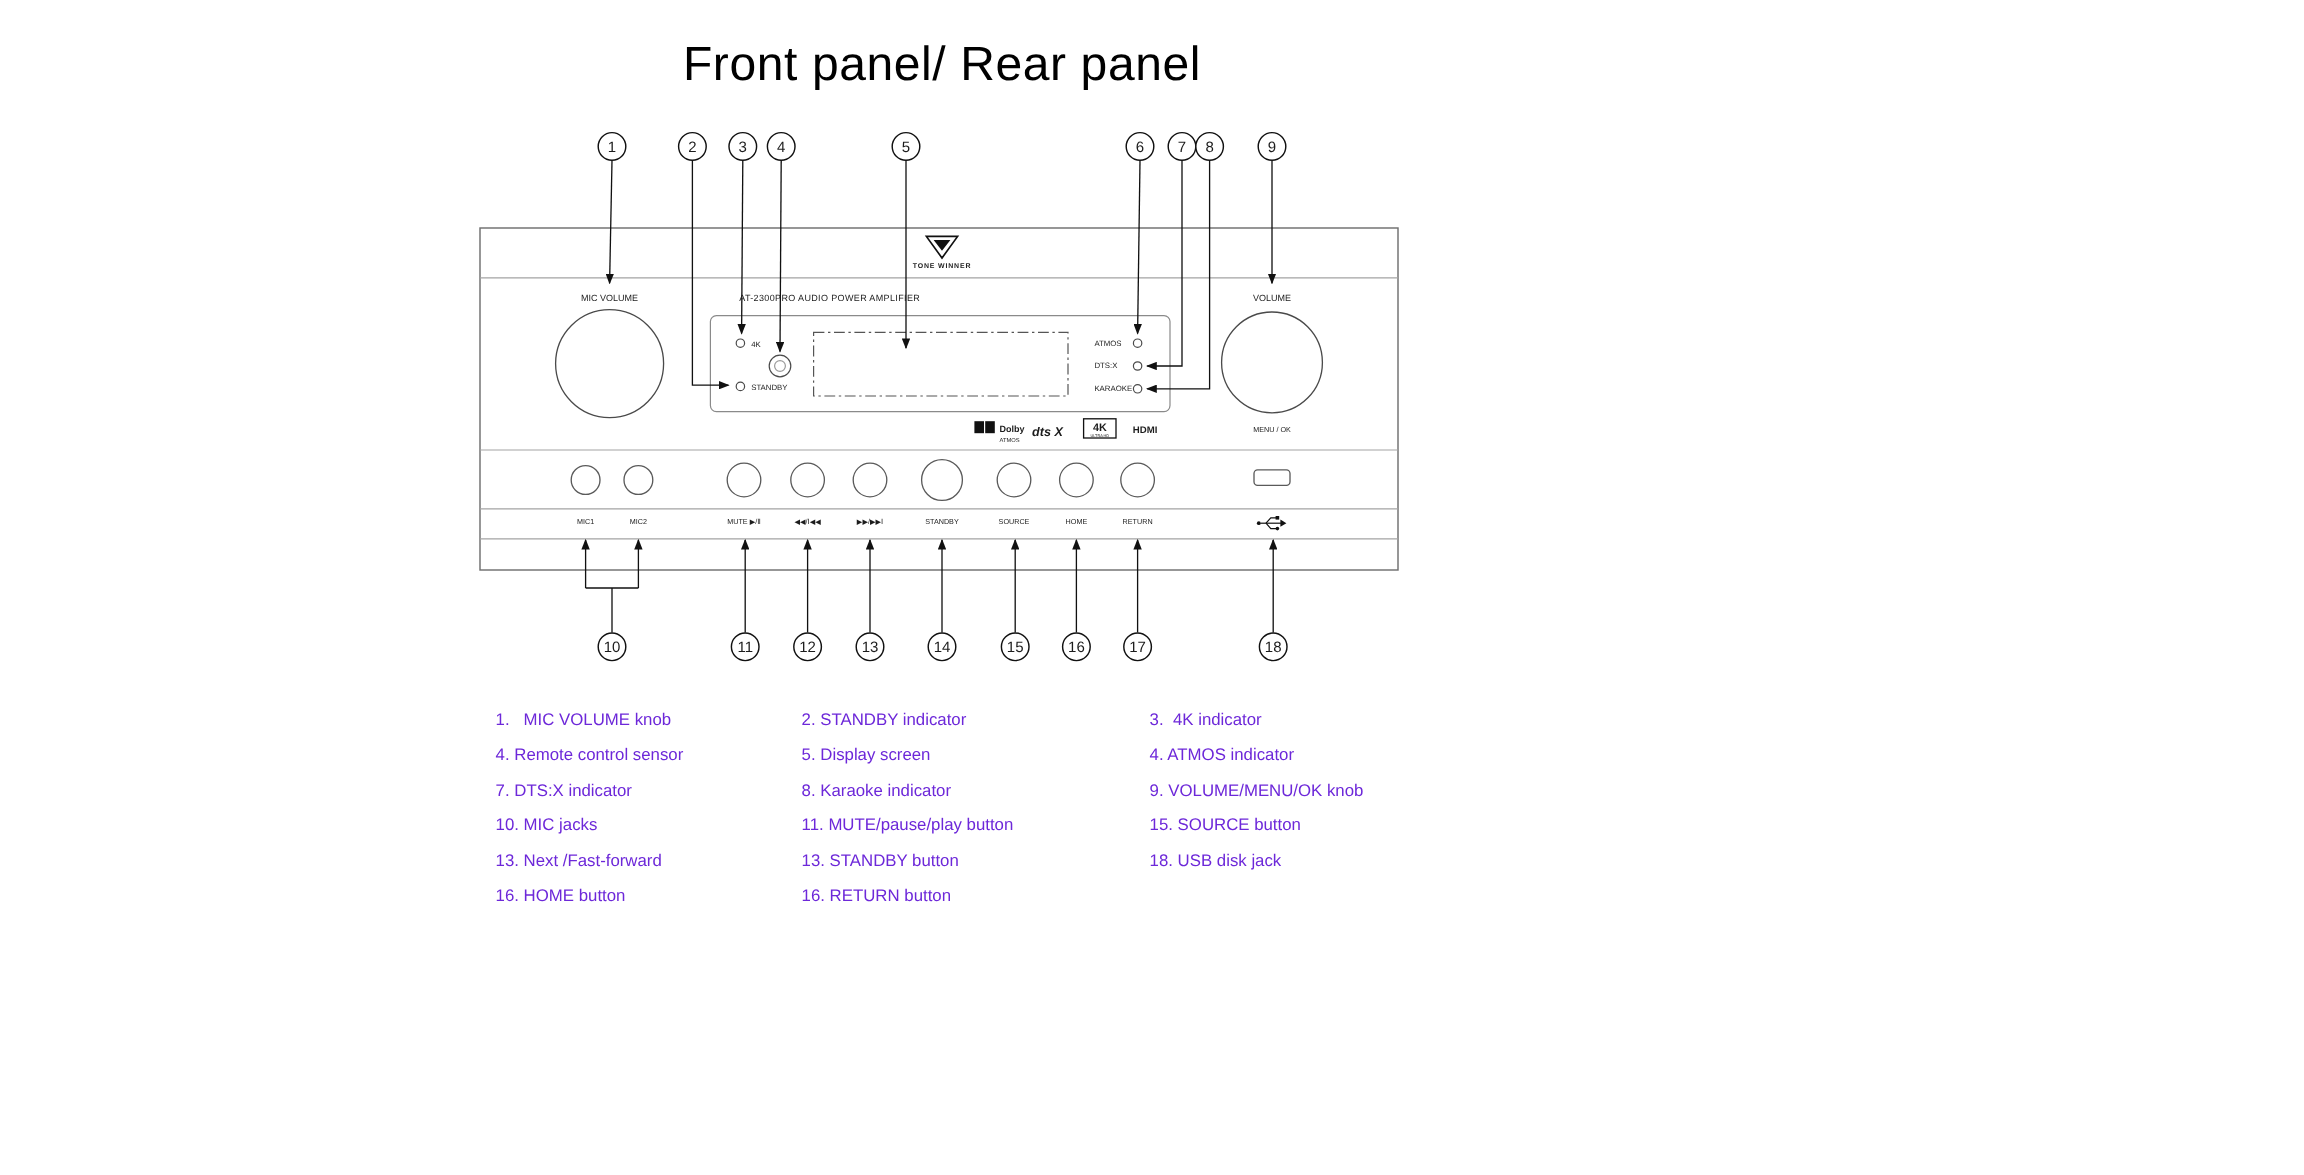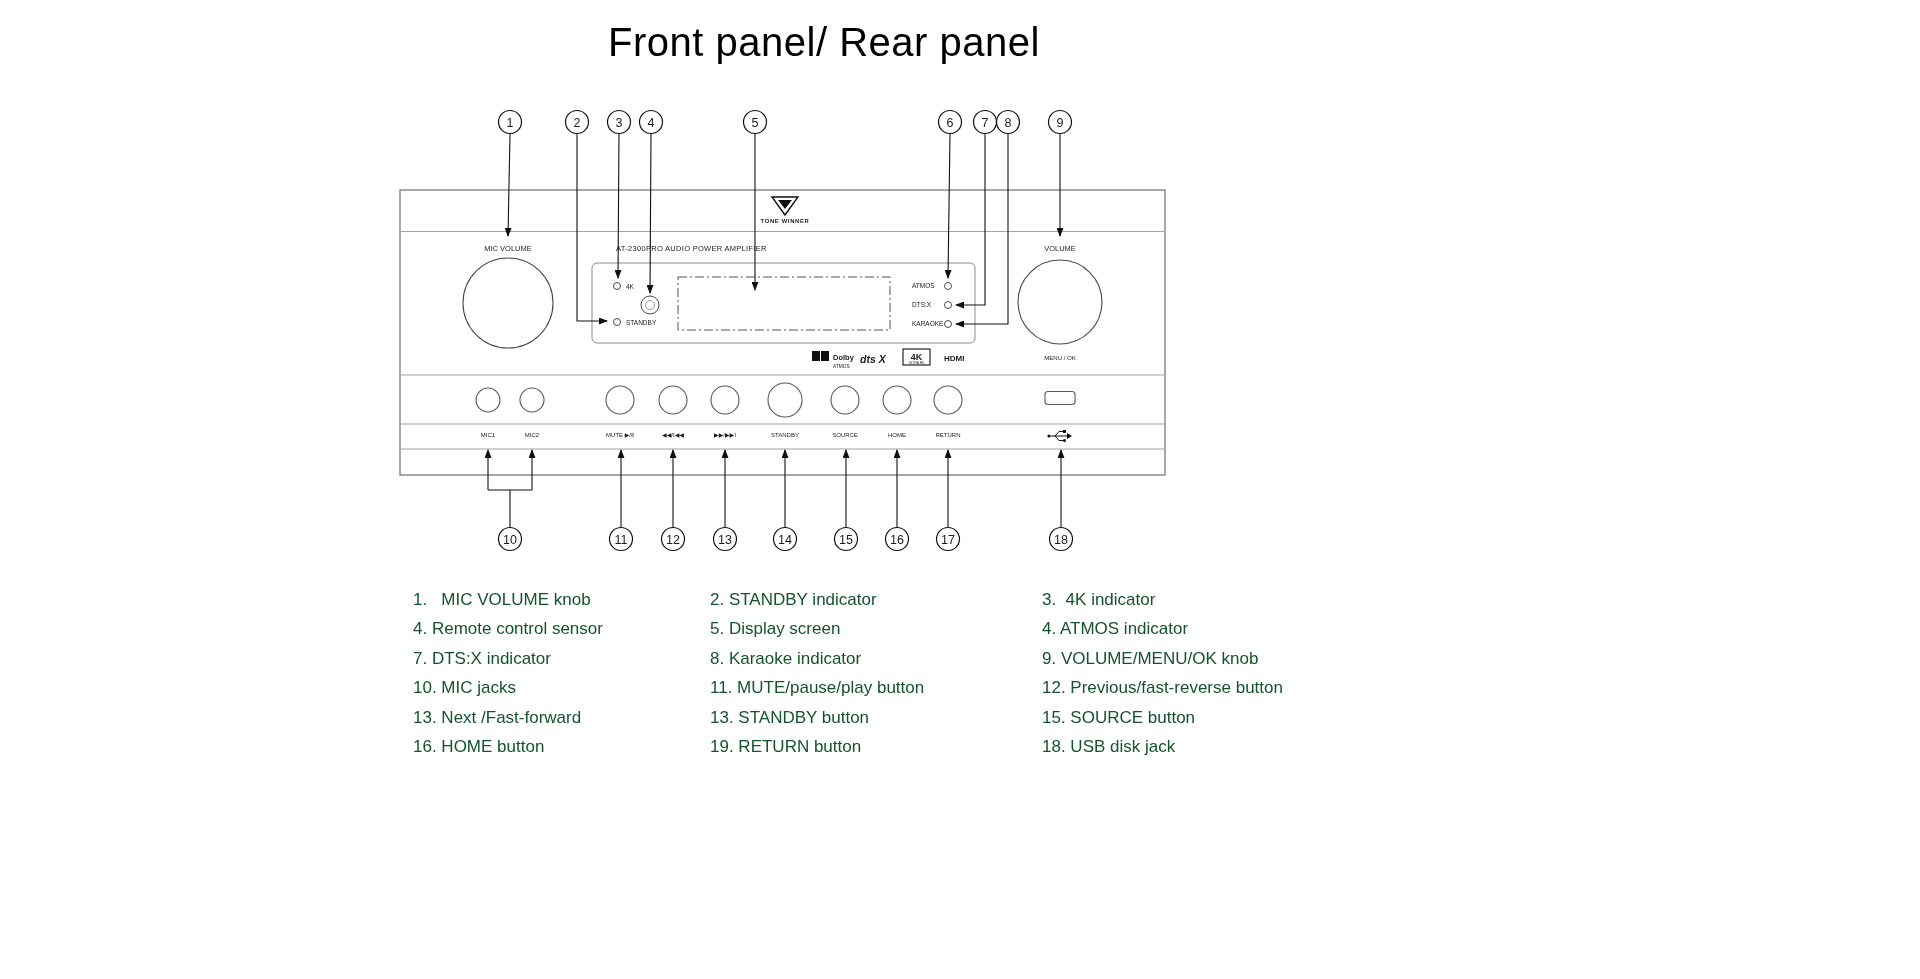--- a/index.html
+++ b/index.html
@@ -1,25 +1,25 @@
 <!DOCTYPE html>
 <html><head>
 <meta charset="utf-8">
 <title>Front panel/ Rear panel</title>
 <style>
   html,body { margin:0; padding:0; background:#fff; }
   .page { position:relative; width:1920px; height:979px; background:#fff;
           font-family:"Liberation Sans", sans-serif; overflow:hidden; }
-  .title { position:absolute; left:0; top:20px; width:1570px; text-align:center;
-           font-size:40px; color:#000; letter-spacing:0.5px;margin-left:39px; }
+  .title { position:absolute; left:0; top:32px; width:1570px; text-align:center;
+           font-size:40px; color:#000; letter-spacing:0.5px; }
   svg.diagram { position:absolute; left:0; top:0; }
 
   
   .legend { position:absolute; left:413px; top:585px; display:grid;
-            grid-template-columns:255px 290px 320px; color:#14532d; font-size:17px;gap:42px; }
+            grid-template-columns:255px 290px 320px; color:#6d28d9; font-size:14px; }
   .legend-item { line-height:29.4px; white-space:pre; }
 
   
   .outline { fill:#fff; stroke:#6f6f6f; stroke-width:1.2; }
   .inner-line { stroke:#a3a3a3; stroke-width:1; }
   .knob { fill:#fff; stroke:#4a4a4a; stroke-width:1.1; }
   .btn  { fill:#fff; stroke:#5a5a5a; stroke-width:1.1; }
   .led  { fill:#fff; stroke:#4a4a4a; stroke-width:1; }
   .unit { fill:#fff; stroke:#8a8a8a; stroke-width:1; }
   .screen { fill:#fff; stroke:#555; stroke-width:1; stroke-dasharray:9 3 2 3; }
@@ -224,25 +224,24 @@
       <div class="legend-item">10. MIC jacks</div>
       <div class="legend-item">13. Next /Fast-forward</div>
       <div class="legend-item">16. HOME button</div>
     </div>
     <div class="legend-col">
       <div class="legend-item">2. STANDBY indicator</div>
       <div class="legend-item">5. Display screen</div>
       <div class="legend-item">8. Karaoke indicator</div>
       <div class="legend-item">11. MUTE/pause/play button</div>
       <div class="legend-item">13. STANDBY button</div>
-      <div class="legend-item">19. RETURN button</div>
+      <div class="legend-item">16. RETURN button</div>
     </div>
     <div class="legend-col">
       <div class="legend-item">3.  4K indicator</div>
       <div class="legend-item">4. ATMOS indicator</div>
       <div class="legend-item">9. VOLUME/MENU/OK knob</div>
-      <div class="legend-item">12. Previous/fast-reverse button</div>
       <div class="legend-item">15. SOURCE button</div>
       <div class="legend-item">18. USB disk jack</div>
     </div>
   </div>
 
 </div>
 
 </body></html>

